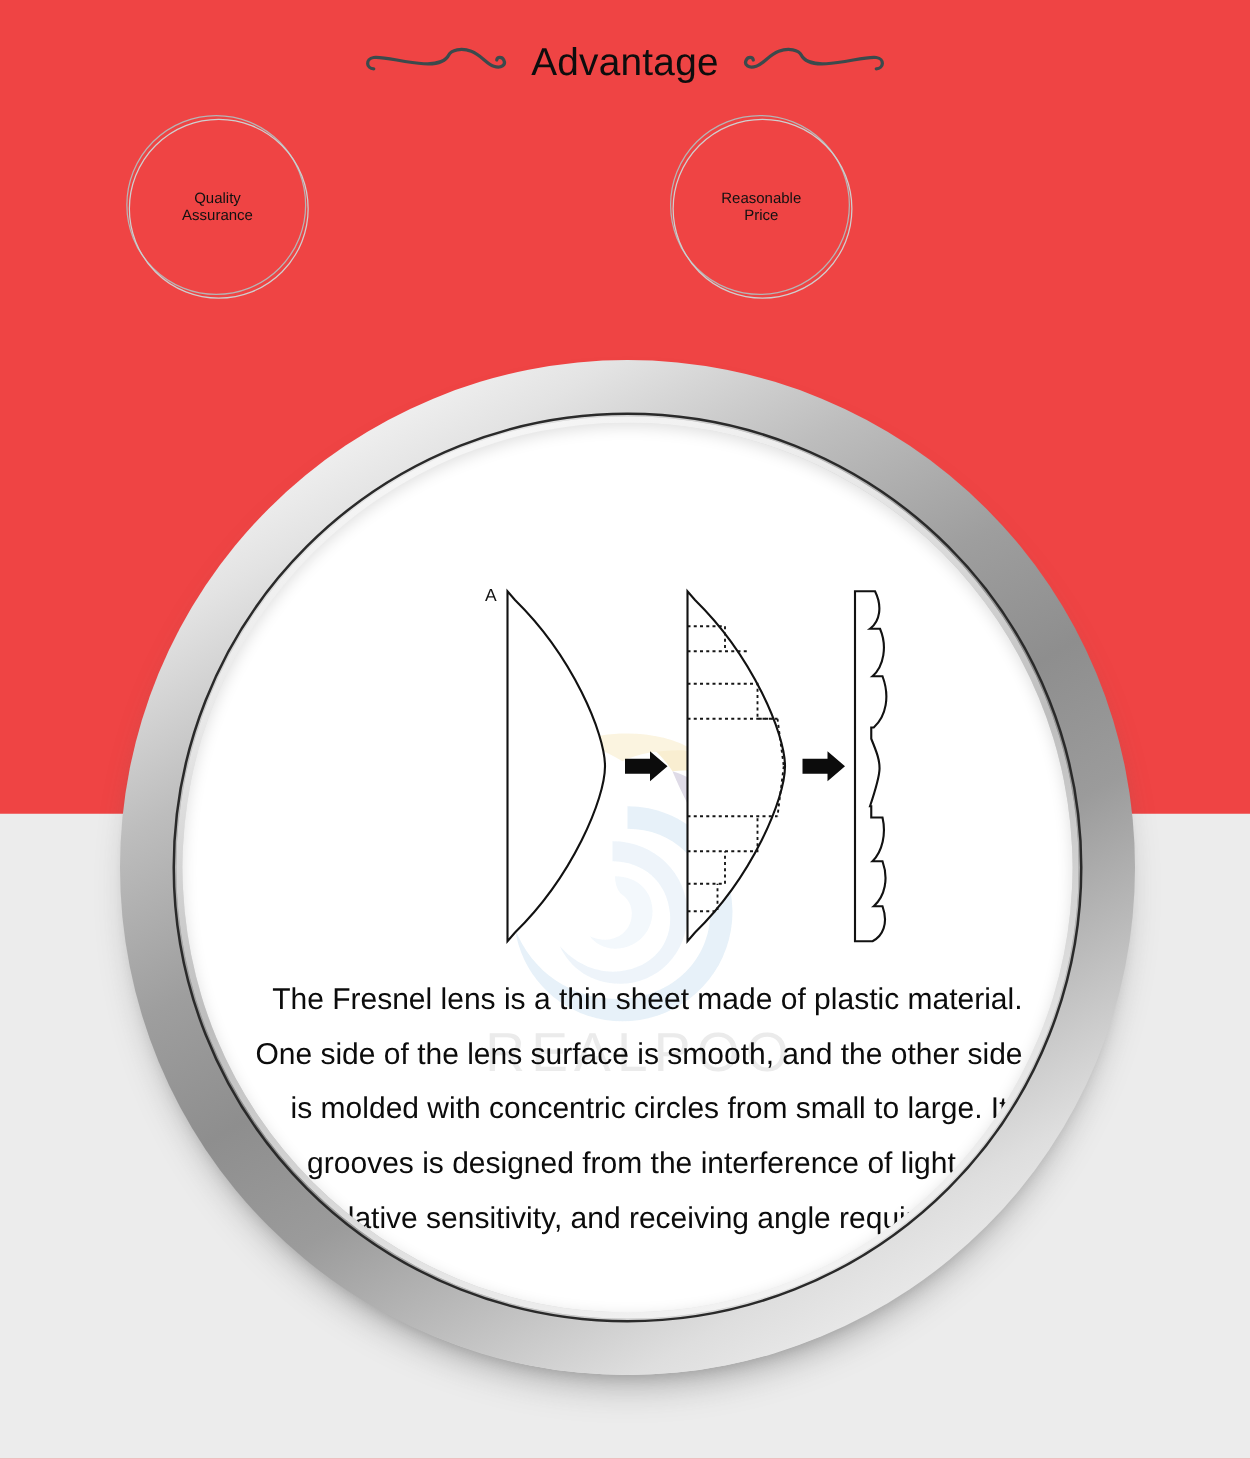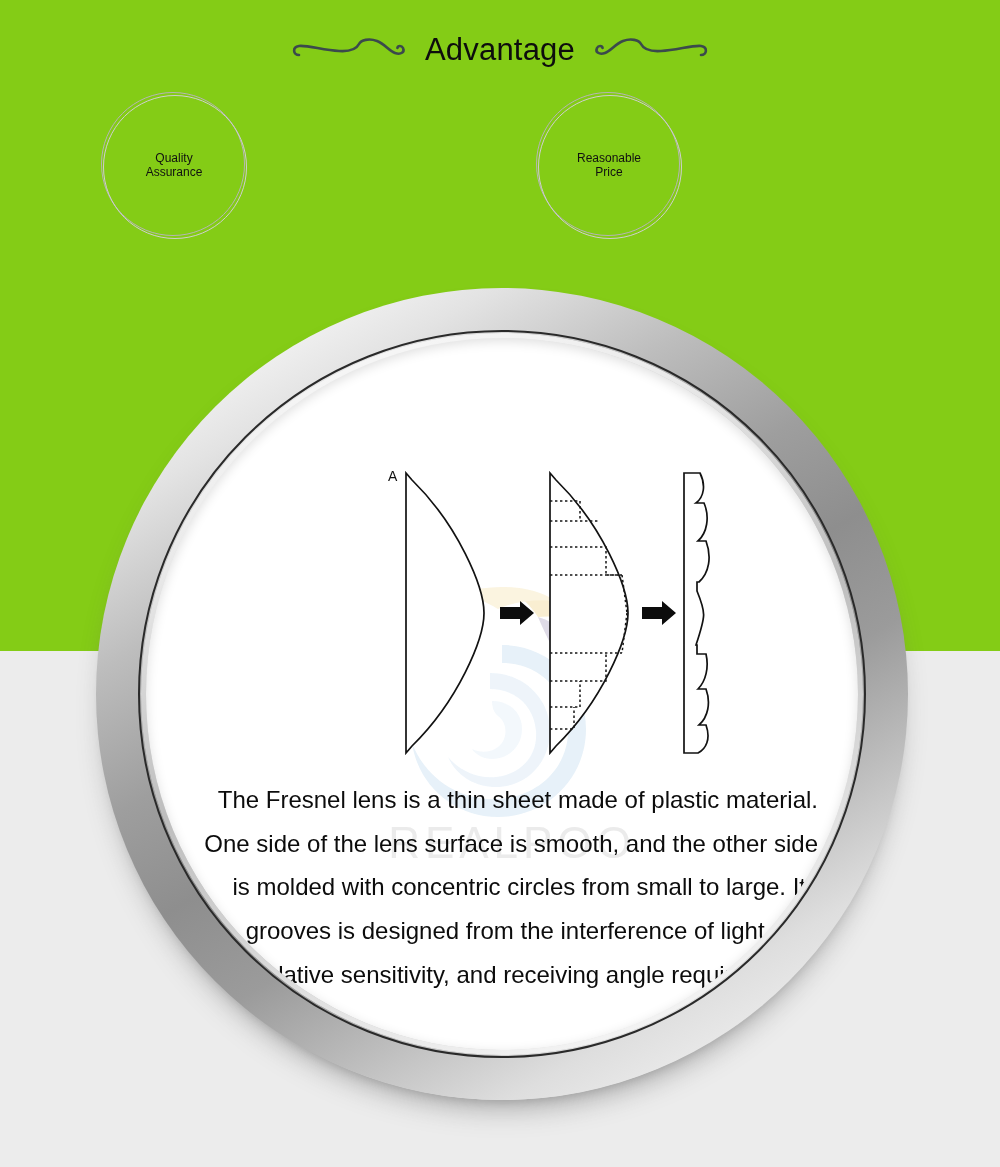--- a/index.html
+++ b/index.html
@@ -15,21 +15,21 @@
     overflow: hidden;
     position: relative;
   }
 
   
   #page {
     position: absolute;
     inset: 0;
     width: 1000px;
     height: 1167px;
-    background: #84cc16;
+    background: #ef4444;
   }
   #bg-lower {
     position: absolute;
     left: 0;
     top: 651px;
     width: 1000px;
     height: 516px;
     background: #ececec;
   }
 

